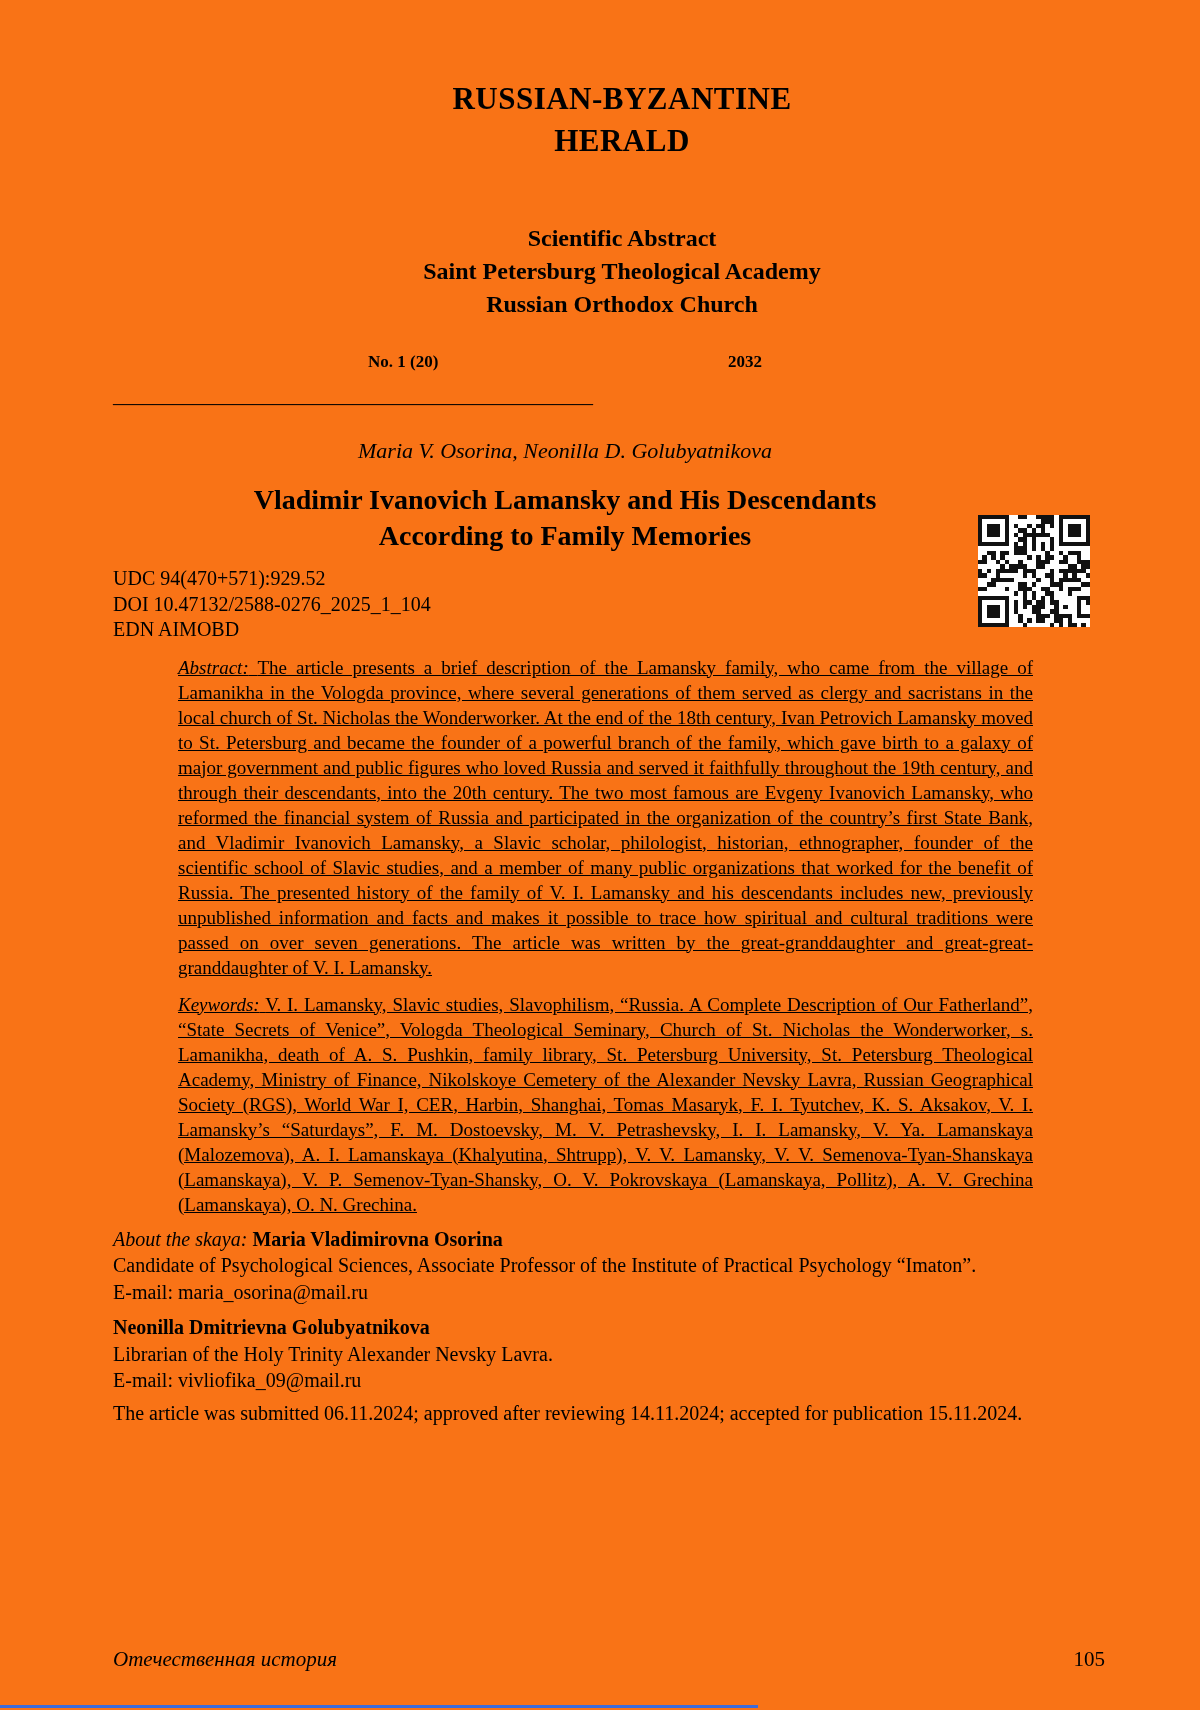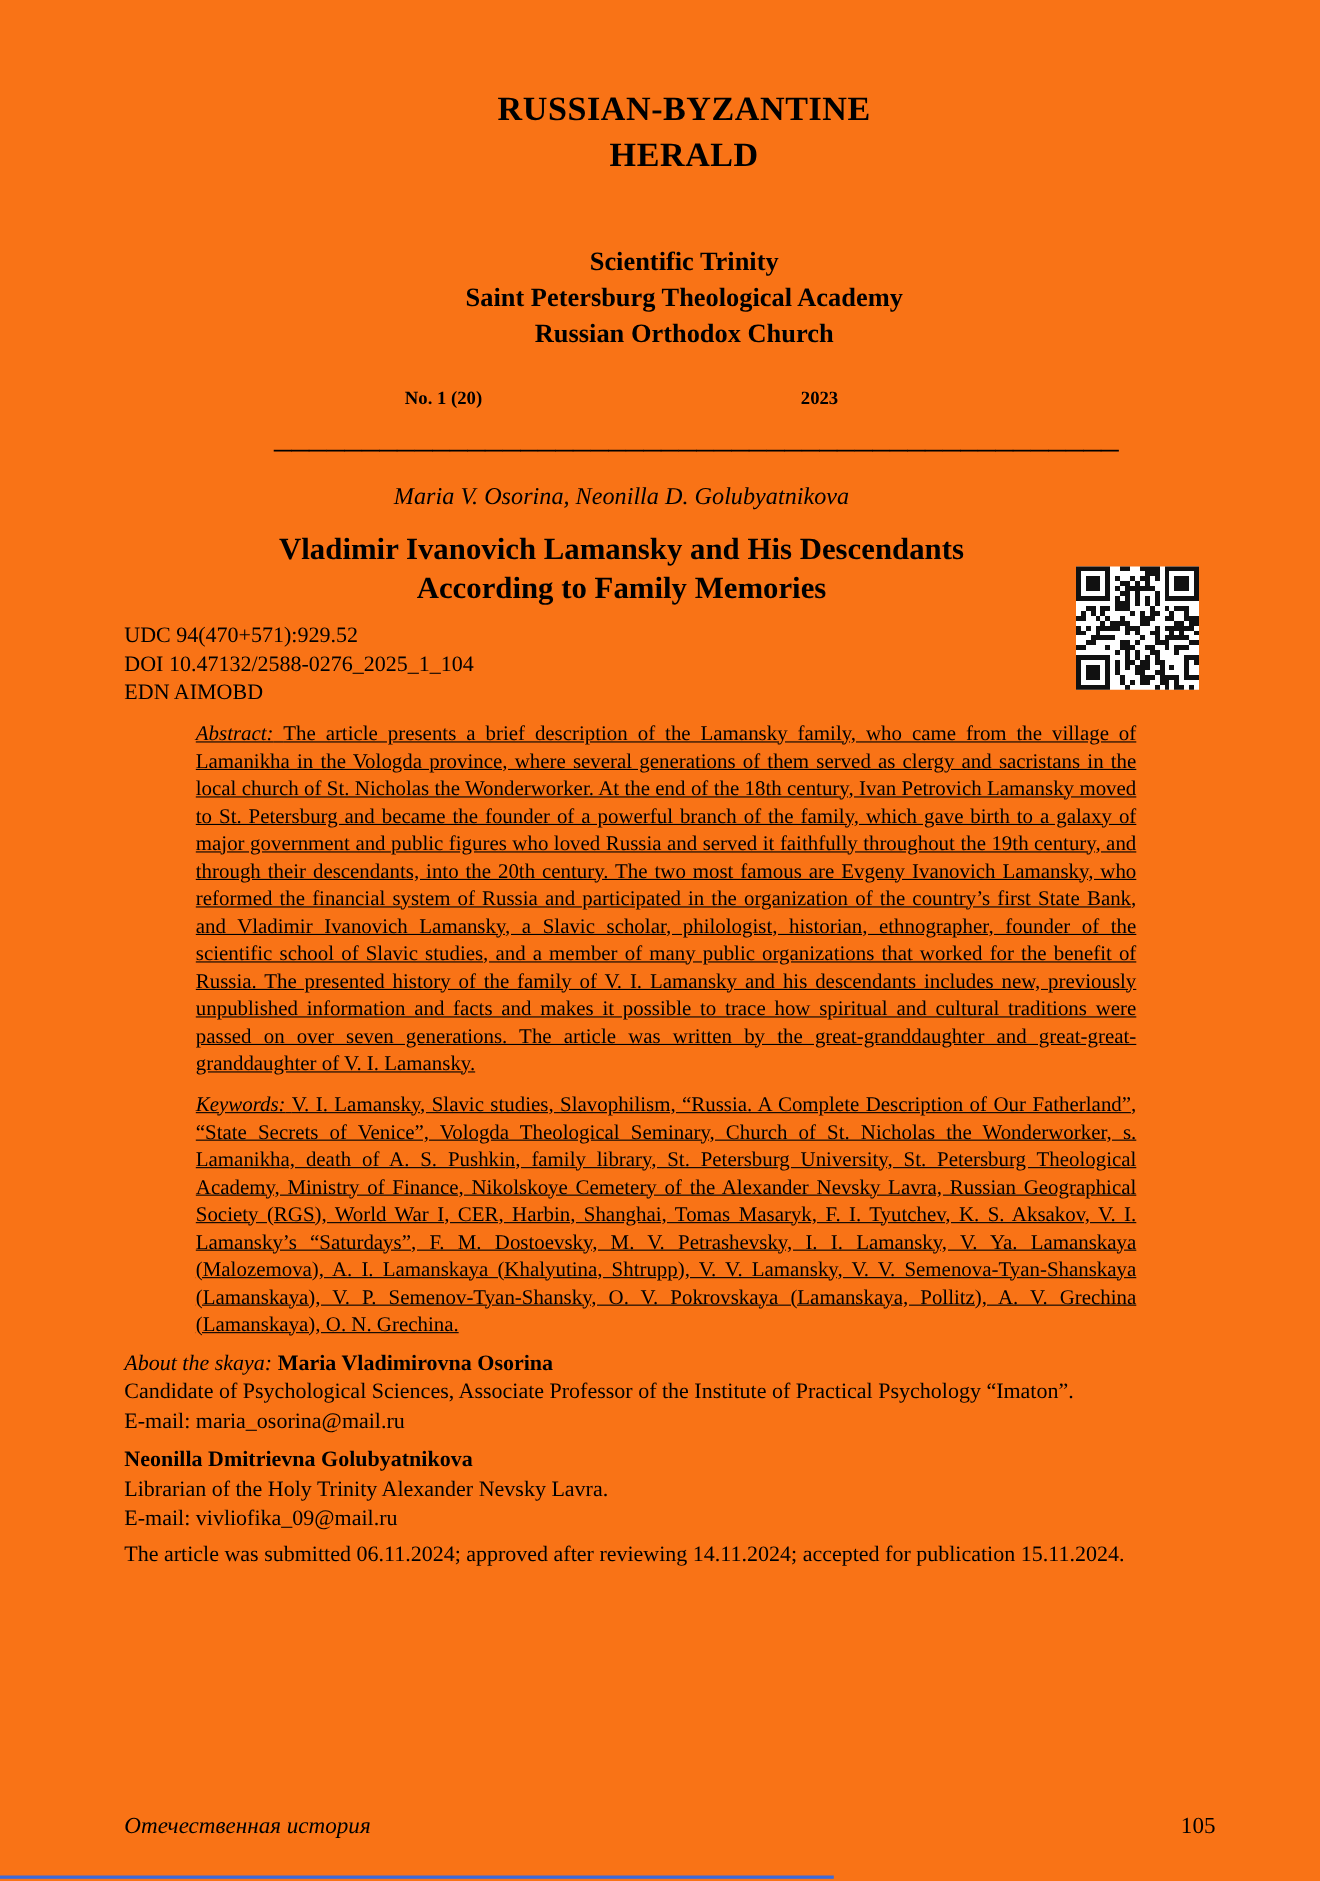--- a/index.html
+++ b/index.html
@@ -27,22 +27,22 @@
   .issue-row {
     margin-top: 24px;
     width: 580px;
     margin-left: auto; margin-right: auto;
     display: flex; justify-content: space-between;
     padding: 0 93px;
     font-size: 17px; font-weight: bold; line-height: 33px;
   }
   .rule {
     margin-top: 2px;
-    text-align: right;
-    font-size: 32px; line-height: 30px;
+    text-align: left;
+    font-size: 20px; line-height: 30px;
     letter-spacing: 0px;
     white-space: nowrap;
     overflow: visible;
   }
   .authors { margin-top: 26px; text-align: center; font-style: italic; font-size: 22px; line-height: 30px; }
   .atitle  { margin-top: 16px; text-align: center; font-size: 28px; line-height: 36px; font-weight: bold; }
 
   
   .meta { margin-top: 12px; font-size: 20px; line-height: 25.5px; }
 
@@ -94,30 +94,30 @@
 <body>
 
 <div class="page">
 
   <header class="masthead">
     <div class="jtitle centered">
       <div>RUSSIAN-BYZANTINE</div>
       <div>HERALD</div>
     </div>
     <div class="jsub centered">
-      <div>Scientific Trinity</div>
+      <div>Scientific Abstract</div>
       <div>Saint Petersburg Theological Academy</div>
       <div>Russian Orthodox Church</div>
     </div>
   </header>
 
   <div class="cgroup">
     <div class="issue-row">
       <span>No. 1 (20)</span>
-      <span>2023</span>
+      <span>2032</span>
     </div>
     <div class="rule">________________________________________________</div>
     <div class="authors">Maria V. Osorina, Neonilla D. Golubyatnikova</div>
     <h1 class="atitle">
       <span>Vladimir Ivanovich Lamansky and His Descendants</span><br>
       <span>According to Family Memories</span>
     </h1>
   </div>
 
   <div class="meta">

